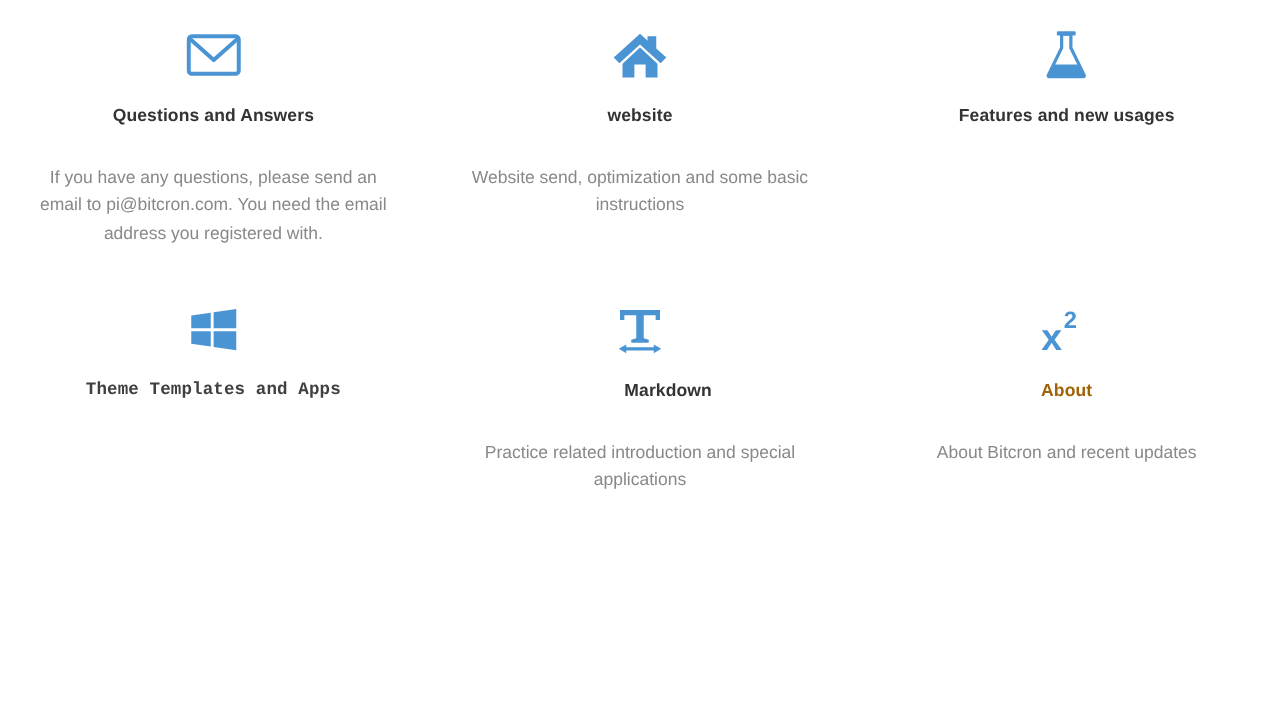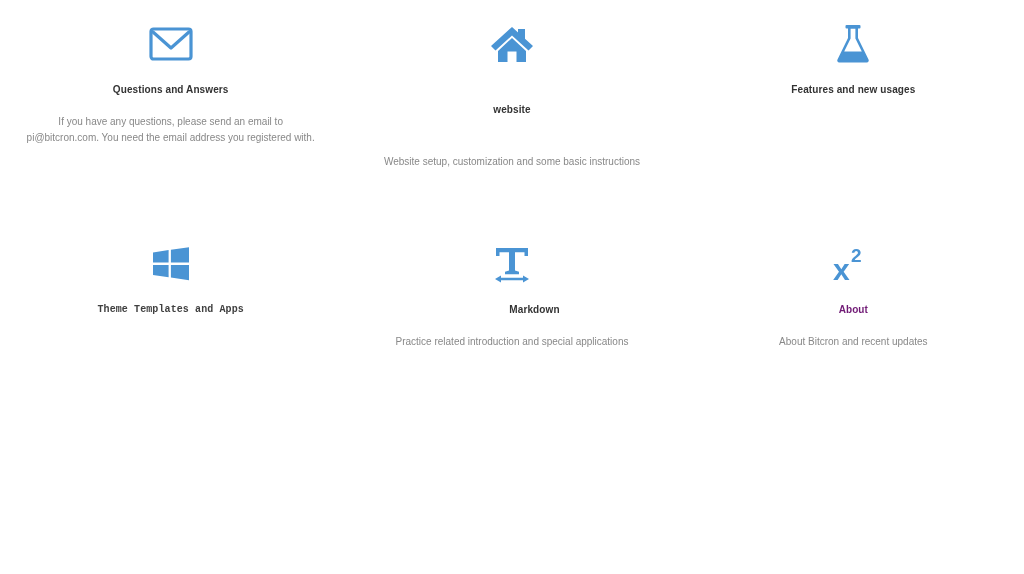--- a/index.html
+++ b/index.html
@@ -40,33 +40,34 @@
     height: 52px;
     display: flex;
     align-items: center;
     justify-content: center;
     margin-bottom: 14px;
   }
 
   .card-icon svg { display: block; }
 
   .card-title {
-    font-size: 10px;
+    font-size: 14px;
     font-weight: bold;
     color: #333333;
     letter-spacing: .1px;
     margin-bottom: 18px;
     line-height: 1.2;
   }
 
   .card-desc {
-    font-size: 10px;
+    font-size: 14px;
     color: #888888;
     line-height: 1.62;
     max-width: 300px;
+    margin-top: 11px;
   }
 
   
   .card.c1 .card-desc { max-width: 292px; }
   .card.c2 .card-desc { max-width: 320px; }
   .card.c3 .card-desc { max-width: 310px; }
 
   
   .card.empty { visibility: hidden; }
 </style>
@@ -81,33 +82,33 @@
       <span class="card-icon">
         <svg width="44" height="34" viewBox="0 0 44 34" fill="none">
           <rect x="2" y="2" width="40" height="30" rx="2.5" stroke="#4a94d4" stroke-width="3.2"></rect>
           <path d="M4 5 L22 21 L40 5" stroke="#4a94d4" stroke-width="3.2" fill="none" stroke-linecap="round" stroke-linejoin="round"></path>
         </svg>
       </span>
       <span class="card-title" style="color: rgb(51, 51, 51);">Questions and Answers</span>
       <span class="card-desc" style="color: rgb(136, 136, 136);">If you have any questions, please send an email to pi@bitcron.com. You need the email address you registered with.</span>
     </a>
 
-    <a class="card c2" href="#" style="text-decoration: none; gap: 20px;">
+    <a class="card c2" href="#" style="text-decoration: none;">
       <span class="card-icon">
         <svg width="44" height="40" viewBox="0 0 44 40" fill="none">
 
           <rect x="28" y="5" width="7" height="12" fill="#4a94d4"></rect>
 
           <path d="M22 3 L43 22 L38.5 26.5 L22 11.5 L5.5 26.5 L1 22 Z" fill="#4a94d4"></path>
 
           <path d="M22 14 L36 27 L36 38 L26.5 38 L26.5 27.5 L17.5 27.5 L17.5 38 L8 38 L8 27 Z" fill="#4a94d4"></path>
         </svg>
       </span>
       <span class="card-title" style="color: rgb(51, 51, 51);">website</span>
-      <span class="card-desc" style="color: rgb(136, 136, 136);">Website setup, customization and some basic instructions</span>
+      <span class="card-desc" style="color: rgb(136, 136, 136);">Website send, optimization and some basic instructions</span>
     </a>
 
     <a class="card c3" href="#" style="text-decoration: none;">
       <span class="card-icon">
         <svg width="36" height="42" viewBox="0 0 36 42" fill="none">
 
           <path d="M13 3 L13 15 L2.5 36.5 A2 2 0 0 0 4.3 39.5 L31.7 39.5 A2 2 0 0 0 33.5 36.5 L23 15 L23 3 Z" fill="#4a94d4"></path>
 
           <path d="M15.6 5.6 L15.6 15.6 L9.2 28.6 L26.8 28.6 L20.4 15.6 L20.4 5.6 Z" fill="#ffffff"></path>
 
@@ -145,21 +146,21 @@
       <span class="card-desc" style="color: rgb(136, 136, 136);">Practice related introduction and special applications</span>
     </a>
 
     <a class="card c1" href="#" style="text-decoration: none;">
       <span class="card-icon">
         <svg width="42" height="40" viewBox="0 0 42 40" fill="none">
           <text x="1" y="36" font-family="Liberation Sans, sans-serif" font-size="30" font-weight="bold" fill="#4a94d4">x</text>
           <text x="19" y="18" font-family="Liberation Sans, sans-serif" font-size="19" font-weight="bold" fill="#4a94d4">2</text>
         </svg>
       </span>
-      <span class="card-title" style="color: #701a75;">About</span>
+      <span class="card-title" style="color: #a16207;">About</span>
       <span class="card-desc" style="color: rgb(136, 136, 136);">About Bitcron and recent updates</span>
     </a>
 
     <div class="card empty"></div>
     <div class="card empty"></div>
 
   </div>
 </div>
 
 </body></html>

